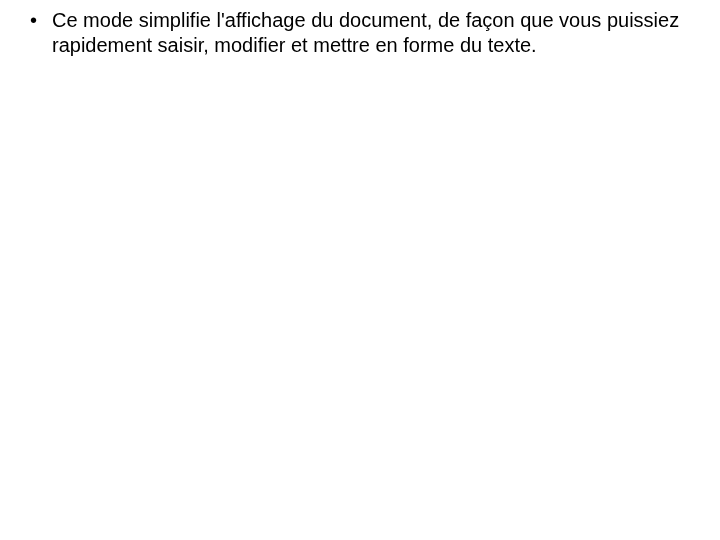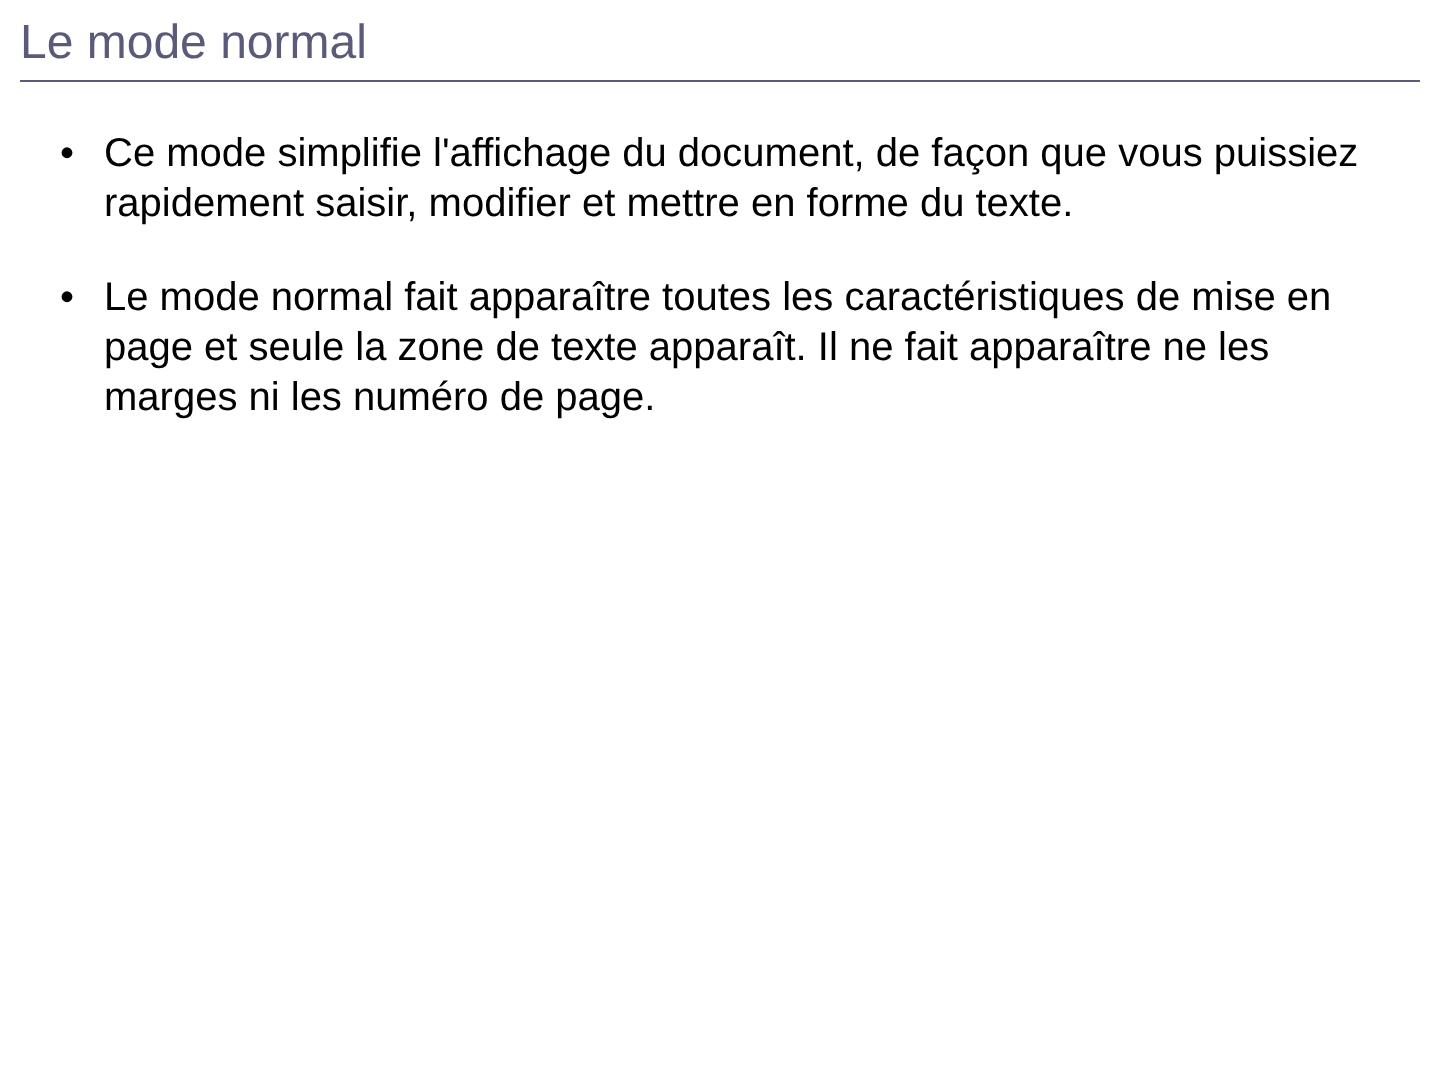--- a/index.html
+++ b/index.html
@@ -45,22 +45,18 @@
     font-size: 20px;
   }
   .bold {
     font-weight: bold;
   }
 </style>
 </head>
 <body>
 
 <div class="slide">
-  <div class="title">Le mode normal</div>
   <ul class="bullets">
     <li>
       <span>Ce mode simplifie l'affichage du document, de façon que vous puissiez rapidement saisir, modifier et mettre en forme du texte.</span>
-    </li>
-    <li>
-      <span>Le mode normal fait apparaître toutes les caractéristiques de mise en page et seule la zone de texte apparaît. Il ne fait apparaître ne les marges ni les numéro de page.</span>
     </li>
   </ul>
 </div>
 
 </body></html>

